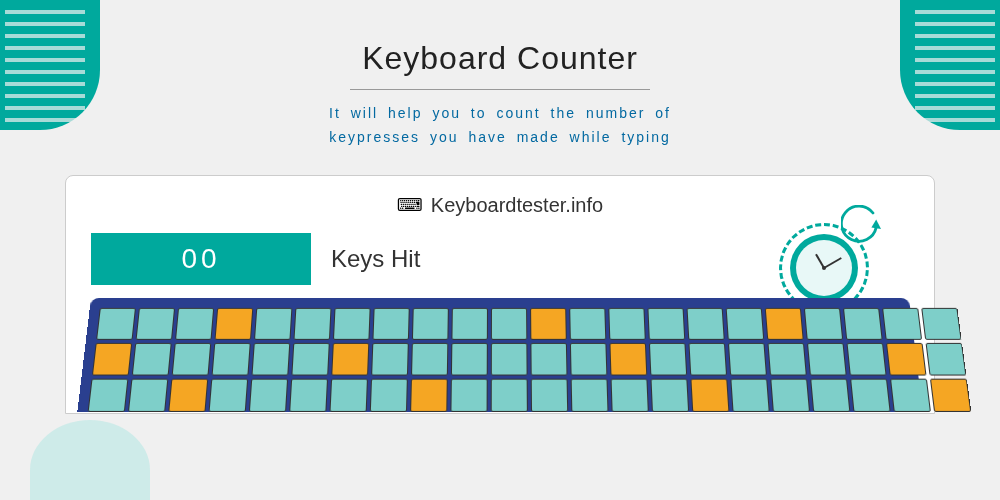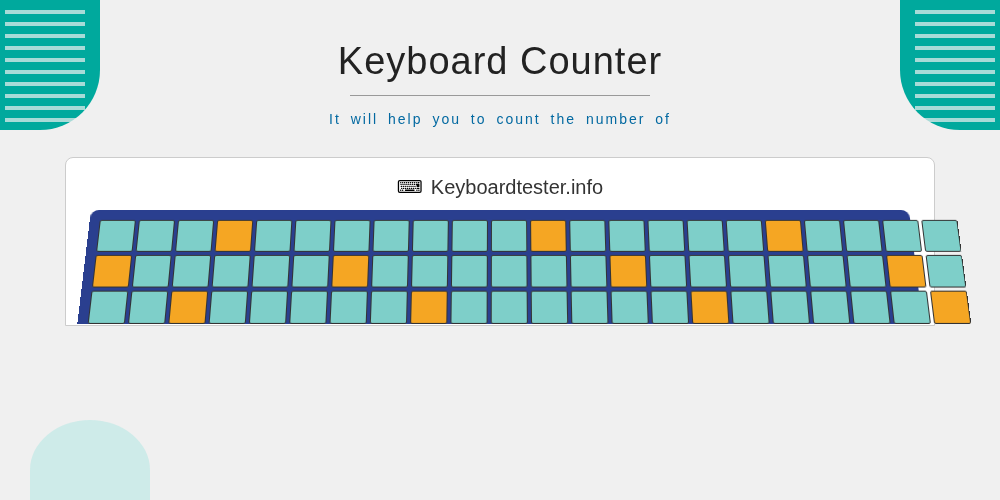--- a/index.html
+++ b/index.html
@@ -79,21 +79,21 @@
 
     
     .header {
       position: relative;
       z-index: 10;
       text-align: center;
       padding-top: 40px;
     }
 
     .main-title {
-      font-size: 38px;
+      font-size: 32px;
       font-weight: 400;
       color: #222;
       letter-spacing: 1px;
     }
 
     .title-divider {
       width: 300px;
       height: 1px;
       background: #999;
       margin: 12px auto;
@@ -283,104 +283,126 @@
 <div class="bg-stripes-top-left"></div>
 <div class="bg-shape-top-right"></div>
 <div class="bg-stripes-top-right"></div>
 <div class="bg-shape-bottom-left"></div>
 
 <div class="header">
   <h1 class="main-title">Keyboard Counter</h1>
   <div class="title-divider"></div>
   <p class="subtitle">
     <span>It  will  help  you  to  count  the  number  of</span><br>
+    <span>keypresses you have made while typing</span>
   </p>
 </div>
 
 <div class="main-card">
 
   <div class="card-header">
     <span class="keyboard-icon">⌨</span>
     <span class="card-site-name">Keyboardtester.info</span>
   </div>
 
-
-  <div class="keyboard-wrapper">
-    <div class="keyboard-body">
-
-      <div class="key-row">
-        <div class="key"></div>
-        <div class="key"></div>
-        <div class="key"></div>
-        <div class="key orange"></div>
-        <div class="key"></div>
-        <div class="key"></div>
-        <div class="key"></div>
-        <div class="key"></div>
-        <div class="key"></div>
-        <div class="key"></div>
-        <div class="key"></div>
-        <div class="key orange"></div>
-        <div class="key"></div>
-        <div class="key"></div>
-        <div class="key"></div>
-        <div class="key"></div>
-        <div class="key"></div>
-        <div class="key orange"></div>
-        <div class="key"></div>
-        <div class="key"></div>
-        <div class="key"></div>
-        <div class="key"></div>
-      </div>
-
-      <div class="key-row">
-        <div class="key orange"></div>
-        <div class="key"></div>
-        <div class="key"></div>
-        <div class="key"></div>
-        <div class="key"></div>
-        <div class="key"></div>
-        <div class="key orange"></div>
-        <div class="key"></div>
-        <div class="key"></div>
-        <div class="key"></div>
-        <div class="key"></div>
-        <div class="key"></div>
-        <div class="key"></div>
-        <div class="key orange"></div>
-        <div class="key"></div>
-        <div class="key"></div>
-        <div class="key"></div>
-        <div class="key"></div>
-        <div class="key"></div>
-        <div class="key"></div>
-        <div class="key orange"></div>
-        <div class="key"></div>
-      </div>
-
-      <div class="key-row">
-        <div class="key"></div>
-        <div class="key"></div>
-        <div class="key orange"></div>
-        <div class="key"></div>
-        <div class="key"></div>
-        <div class="key"></div>
-        <div class="key"></div>
-        <div class="key"></div>
-        <div class="key orange"></div>
-        <div class="key"></div>
-        <div class="key"></div>
-        <div class="key"></div>
-        <div class="key"></div>
-        <div class="key"></div>
-        <div class="key"></div>
-        <div class="key orange"></div>
-        <div class="key"></div>
-        <div class="key"></div>
-        <div class="key"></div>
-        <div class="key"></div>
-        <div class="key"></div>
-        <div class="key orange"></div>
+  <div class="counter-row">
+    <div class="counter-display">00</div>
+    <span class="keys-hit-label">Keys Hit</span>
+
+    <div class="clock-container">
+
+      <svg class="clock-arrow" viewBox="0 0 50 50" width="50" height="50">
+        <path d="M 40 10 A 22 22 0 1 0 44 28" fill="none" stroke="#00a99d" stroke-width="3.5" stroke-linecap="round"></path>
+        <polygon points="44,18 50,30 38,28" fill="#00a99d"></polygon>
+      </svg>
+      <div class="clock-outer">
+        <div class="clock-face">
+          <div class="clock-inner">
+            <div class="clock-hand-hour"></div>
+            <div class="clock-hand-minute"></div>
+            <div class="clock-center"></div>
+          </div>
+        </div>
       </div>
     </div>
   </div>
 
+  <div class="keyboard-wrapper">
+    <div class="keyboard-body">
+
+      <div class="key-row">
+        <div class="key"></div>
+        <div class="key"></div>
+        <div class="key"></div>
+        <div class="key orange"></div>
+        <div class="key"></div>
+        <div class="key"></div>
+        <div class="key"></div>
+        <div class="key"></div>
+        <div class="key"></div>
+        <div class="key"></div>
+        <div class="key"></div>
+        <div class="key orange"></div>
+        <div class="key"></div>
+        <div class="key"></div>
+        <div class="key"></div>
+        <div class="key"></div>
+        <div class="key"></div>
+        <div class="key orange"></div>
+        <div class="key"></div>
+        <div class="key"></div>
+        <div class="key"></div>
+        <div class="key"></div>
+      </div>
+
+      <div class="key-row">
+        <div class="key orange"></div>
+        <div class="key"></div>
+        <div class="key"></div>
+        <div class="key"></div>
+        <div class="key"></div>
+        <div class="key"></div>
+        <div class="key orange"></div>
+        <div class="key"></div>
+        <div class="key"></div>
+        <div class="key"></div>
+        <div class="key"></div>
+        <div class="key"></div>
+        <div class="key"></div>
+        <div class="key orange"></div>
+        <div class="key"></div>
+        <div class="key"></div>
+        <div class="key"></div>
+        <div class="key"></div>
+        <div class="key"></div>
+        <div class="key"></div>
+        <div class="key orange"></div>
+        <div class="key"></div>
+      </div>
+
+      <div class="key-row">
+        <div class="key"></div>
+        <div class="key"></div>
+        <div class="key orange"></div>
+        <div class="key"></div>
+        <div class="key"></div>
+        <div class="key"></div>
+        <div class="key"></div>
+        <div class="key"></div>
+        <div class="key orange"></div>
+        <div class="key"></div>
+        <div class="key"></div>
+        <div class="key"></div>
+        <div class="key"></div>
+        <div class="key"></div>
+        <div class="key"></div>
+        <div class="key orange"></div>
+        <div class="key"></div>
+        <div class="key"></div>
+        <div class="key"></div>
+        <div class="key"></div>
+        <div class="key"></div>
+        <div class="key orange"></div>
+      </div>
+    </div>
+  </div>
+
 </div>
 
 </body></html>

